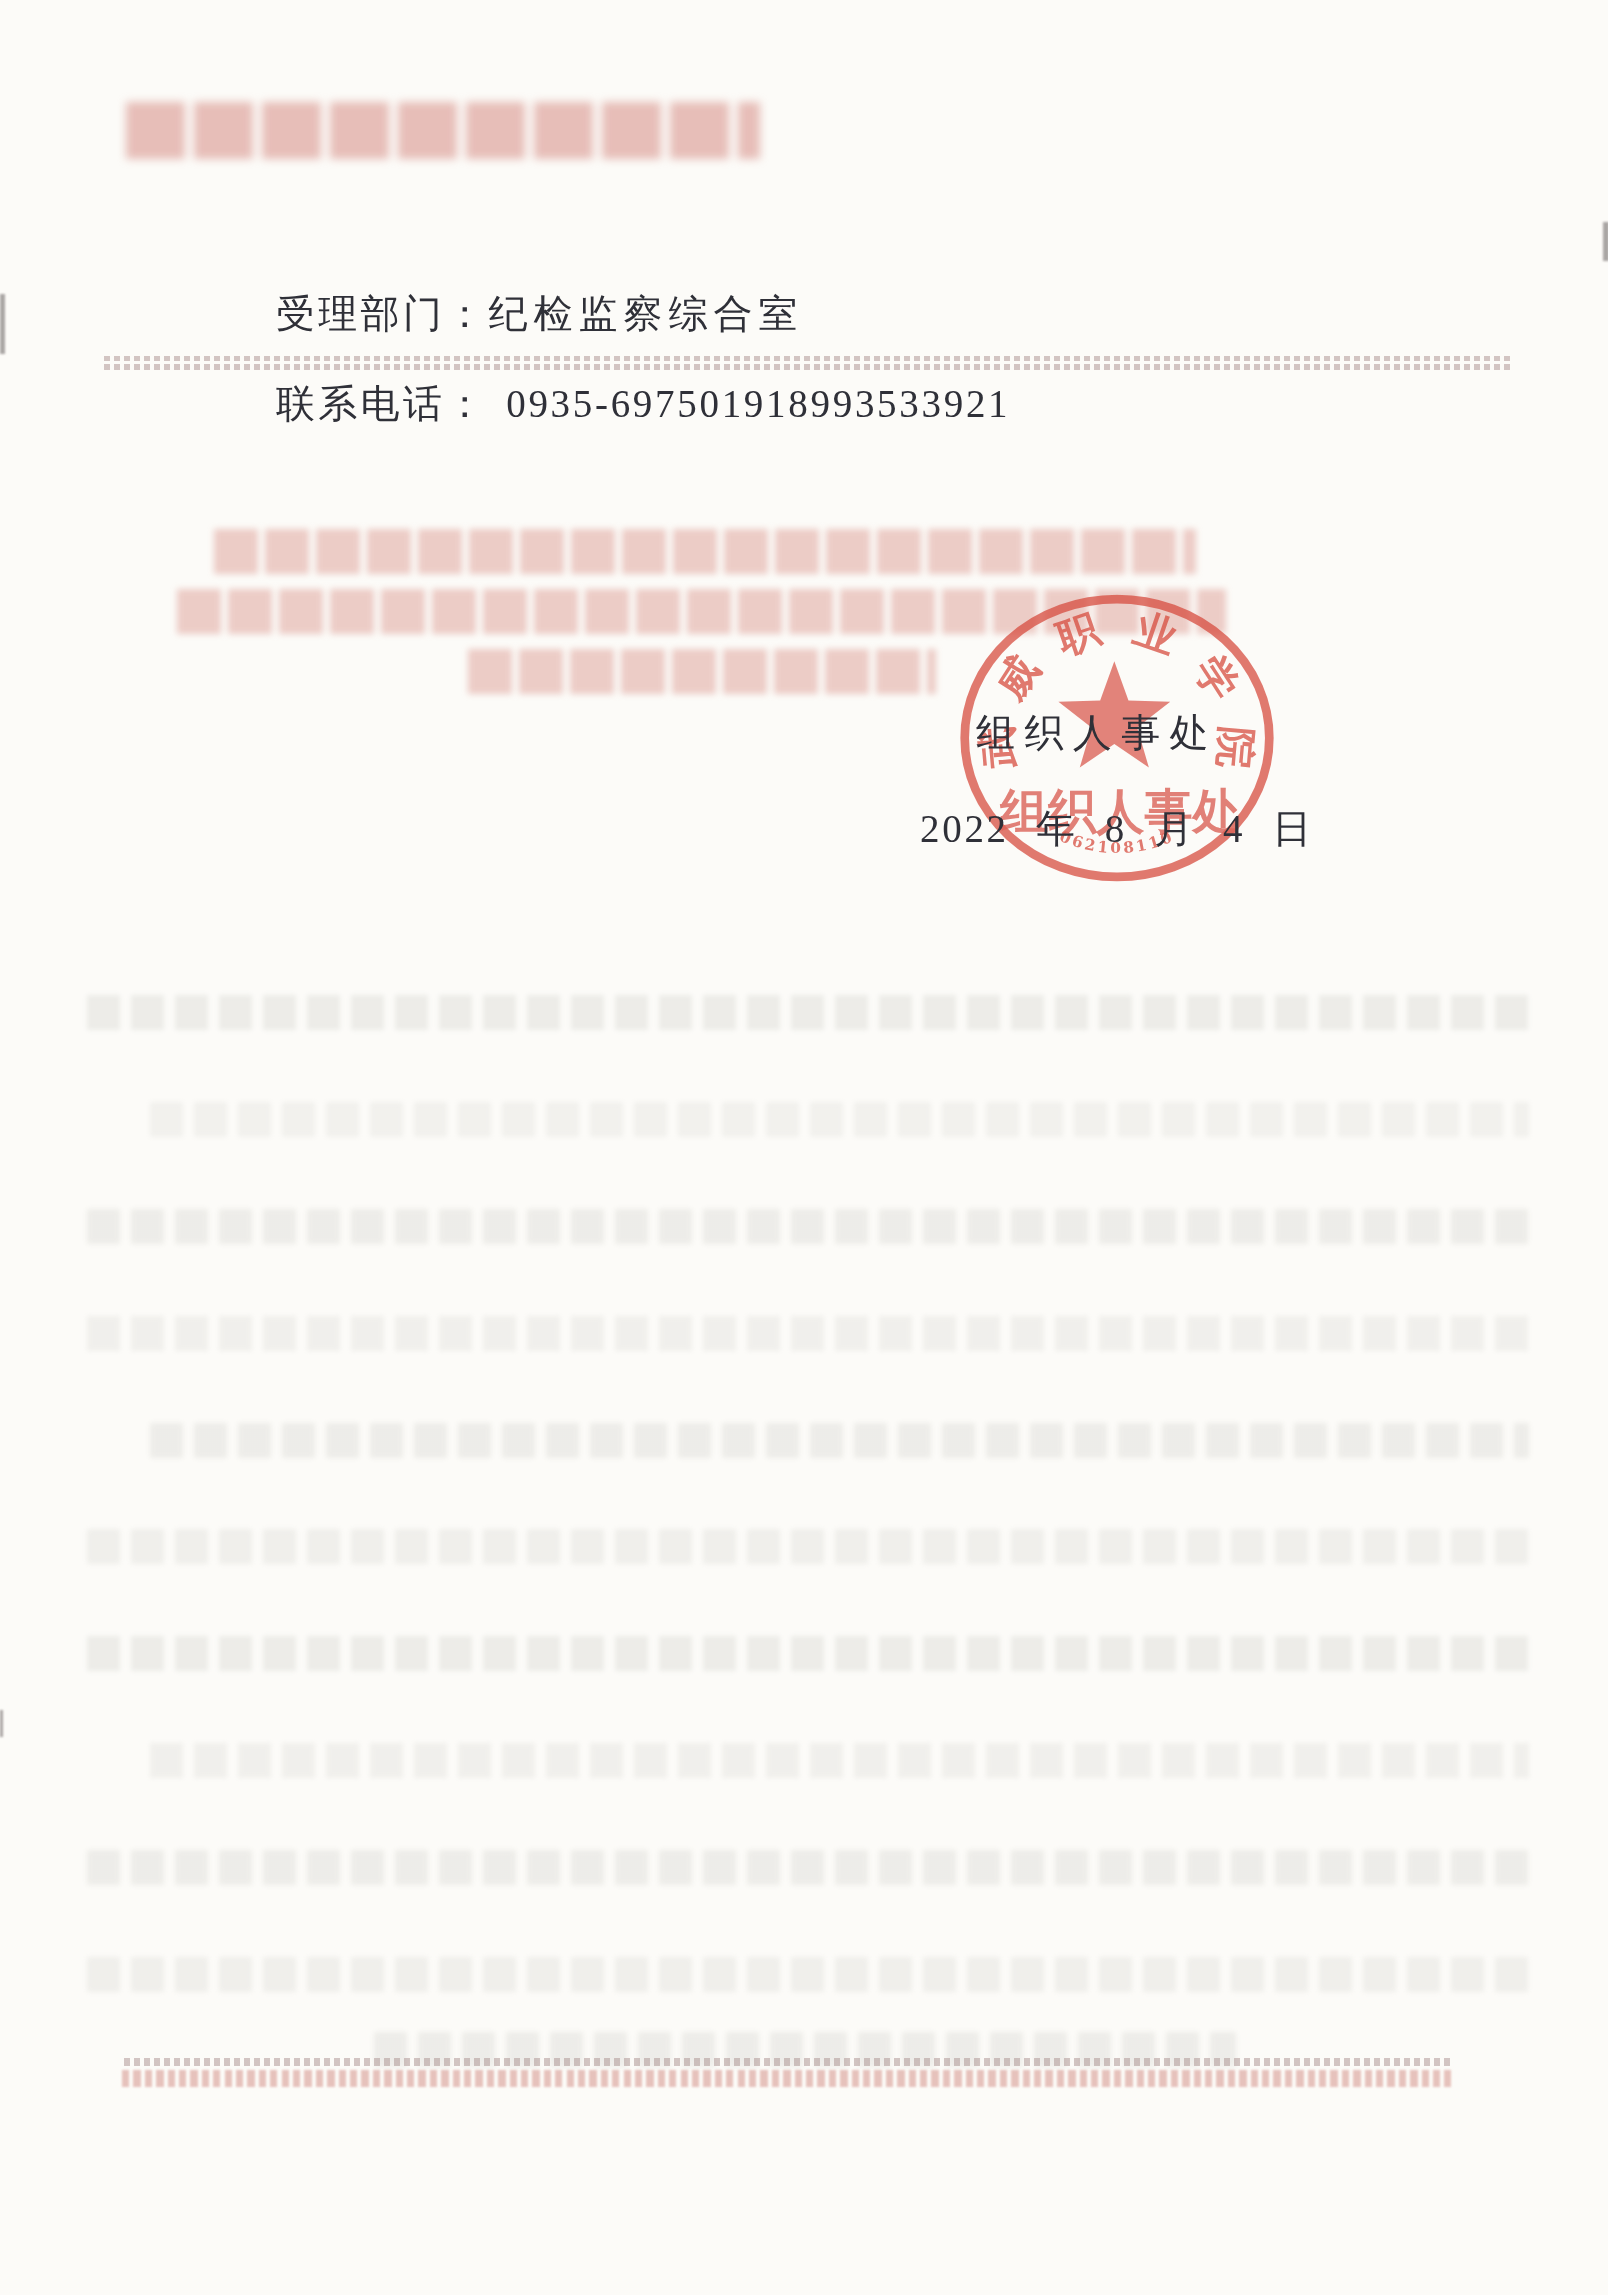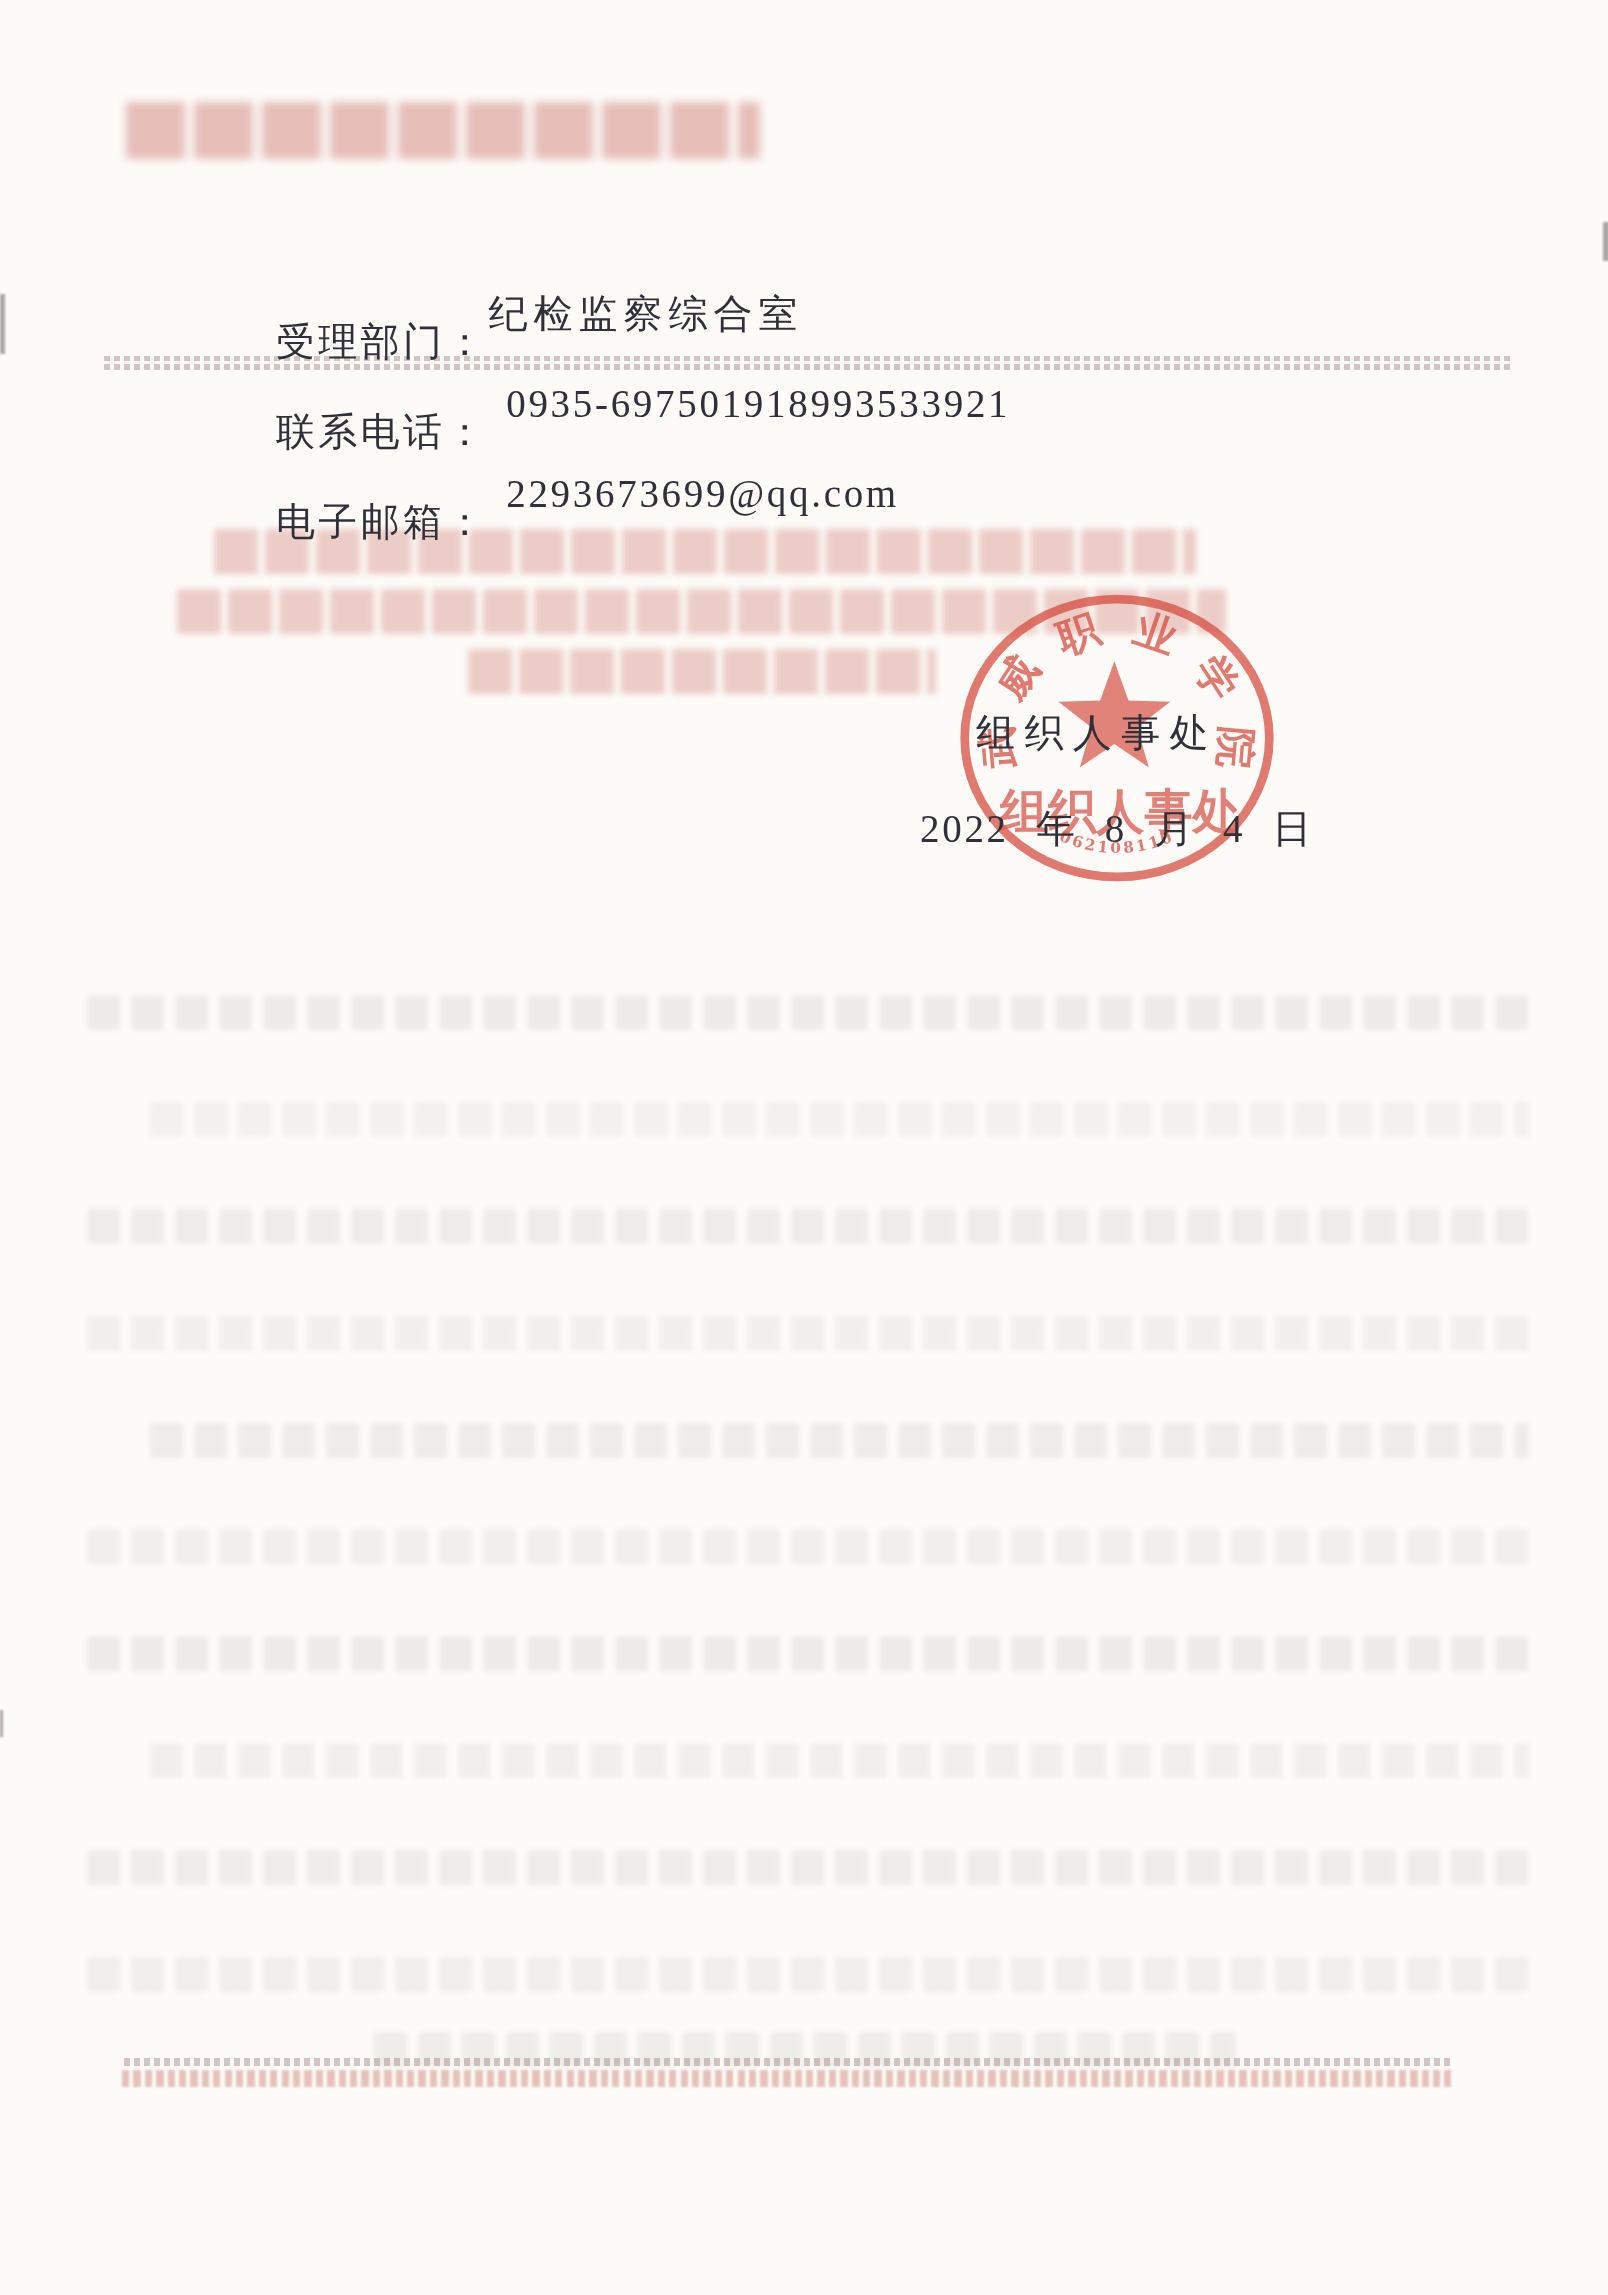--- a/index.html
+++ b/index.html
@@ -15,21 +15,21 @@
   .line{
     position:absolute;
     display:flex;
     align-items:flex-start;
     color:var(--ink);
     font-size:39px;
     line-height:1.05;
     white-space:nowrap;
     z-index:3;
   }
-  .lbl{letter-spacing:3.3px;margin-top:28px;}
+  .lbl{letter-spacing:3.3px;}
   .val{margin-left:1px;letter-spacing:6px;}
   .num{margin-left:18.7px;letter-spacing:2.7px;}
   .num2{letter-spacing:2.7px;}
   .sig{
     position:absolute;color:var(--ink);font-size:39px;line-height:1.05;
     white-space:nowrap;z-index:3;
   }
   #sig-dept{left:976px;top:713px;letter-spacing:9.4px;}
   #sig-date{left:920px;top:809px;letter-spacing:2.7px;word-spacing:14.7px;text-align:right;}
   
@@ -118,22 +118,18 @@
     <span class="lbl">受理部门：</span>
     <span class="val">纪检监察综合室</span>
   </div>
 
   <div class="line" style="left:276px;top:384px;text-align:right;">
     <span class="lbl">联系电话：</span>
     <span class="num">0935-6975019</span>
     <span class="num2">18993533921</span>
   </div>
 
-  <div class="line" style="left:276px;top:474px;">
-    <span class="lbl">电子邮箱：</span>
-    <span class="num">2293673699@qq.com</span>
-  </div>
 
   <div class="sig" id="sig-dept">组织人事处</div>
   <div class="sig" id="sig-date">2022 年 8 月 4 日</div>
 
 </div>
 
 
 </body></html>

